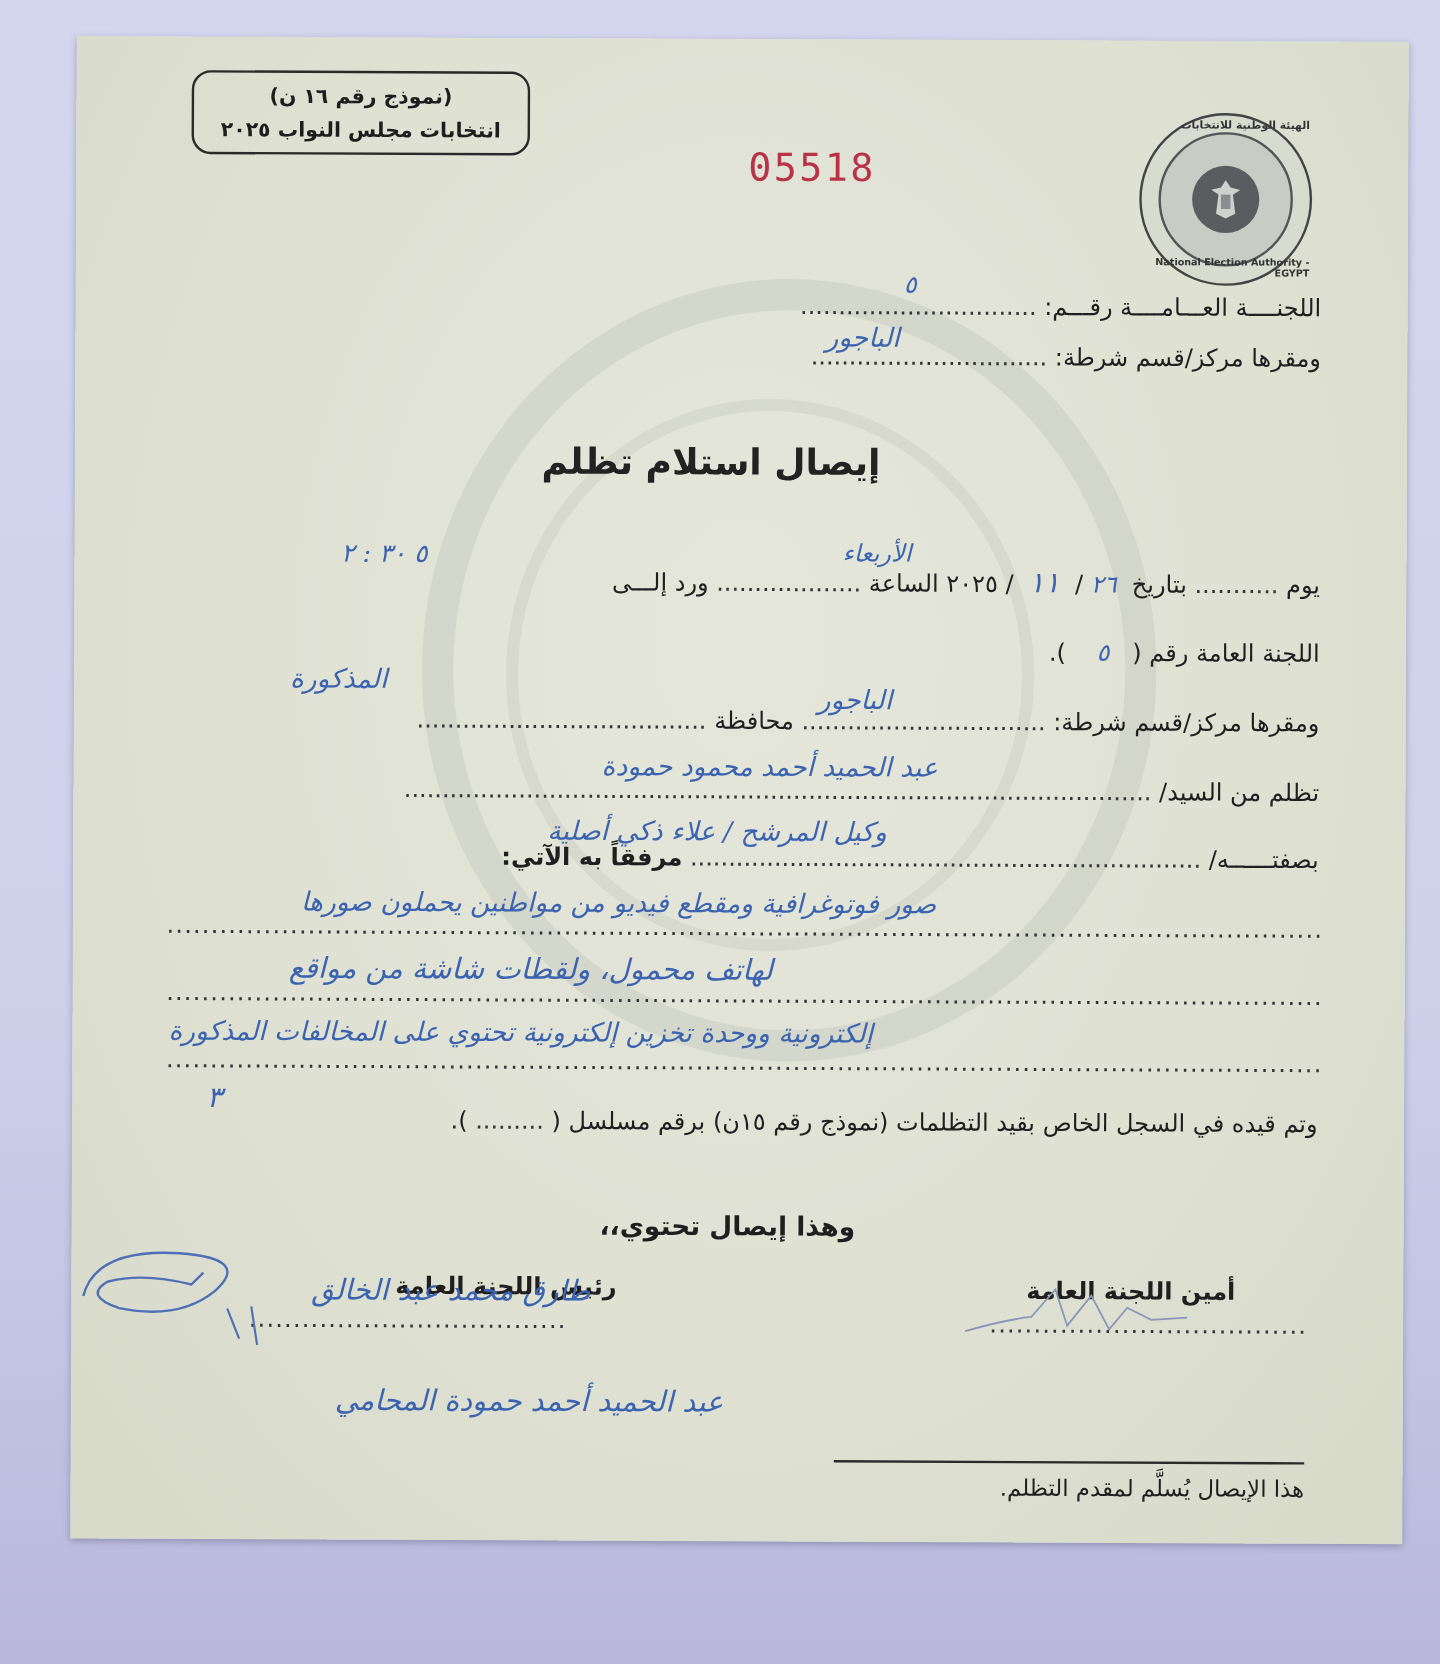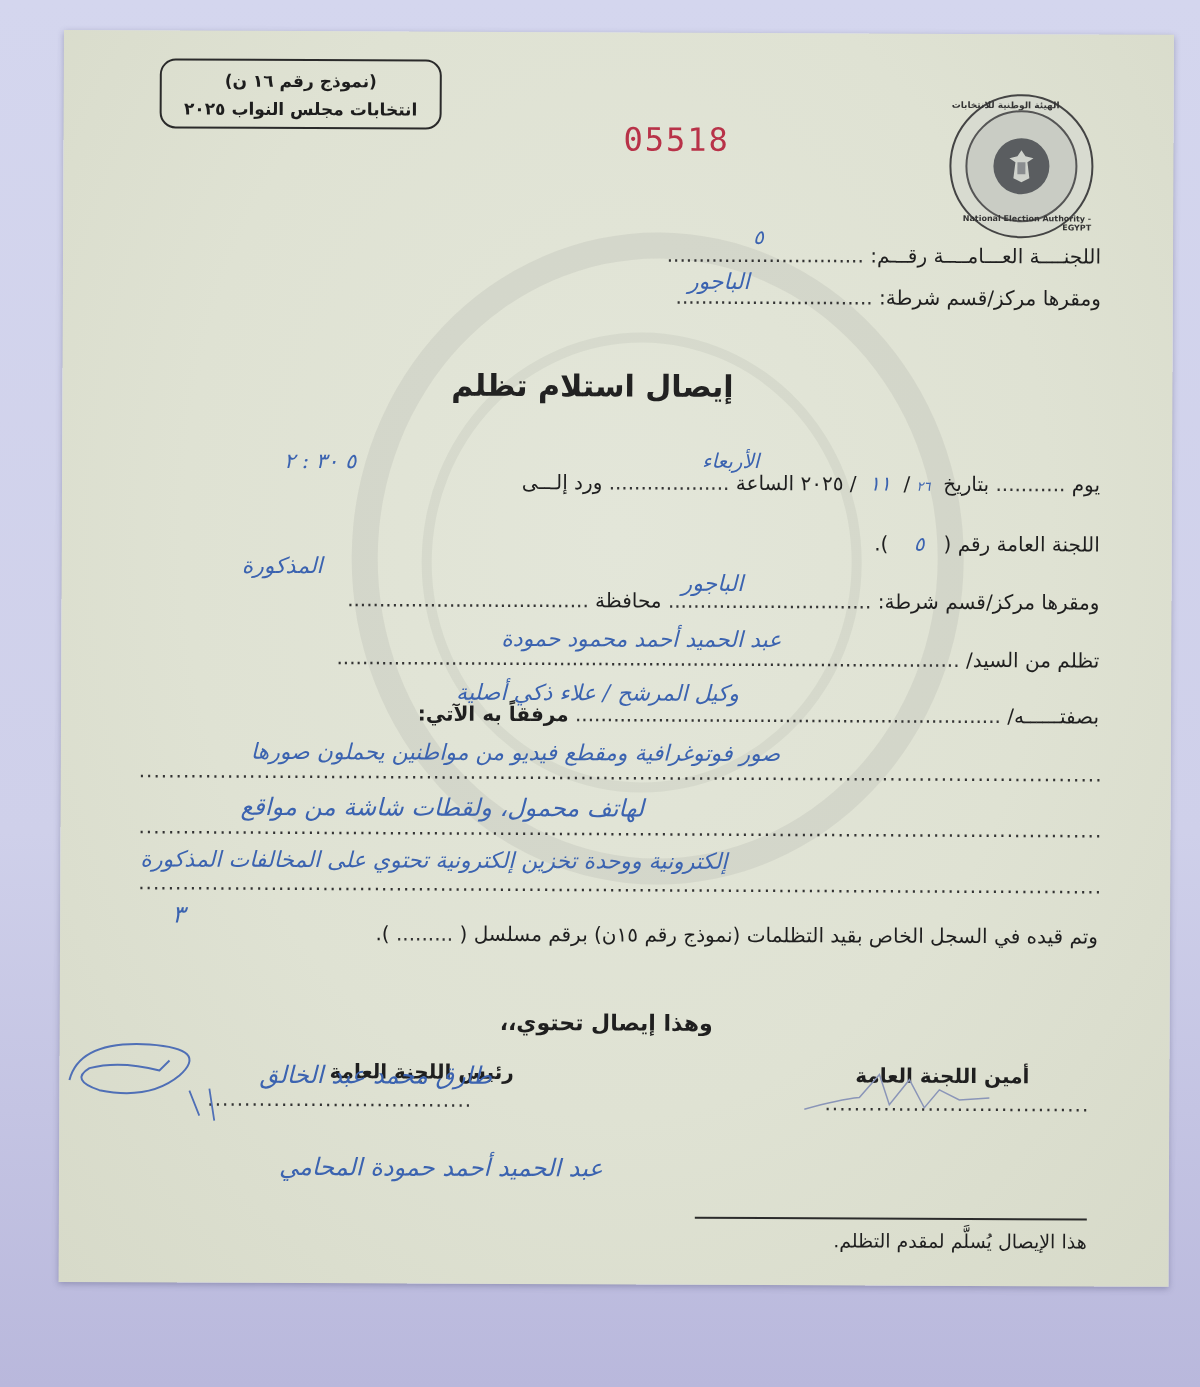--- a/index.html
+++ b/index.html
@@ -44,21 +44,21 @@
   .seal-ring {
     position:absolute; left:14px; top:14px; width:108px; height:108px;
     border-radius:50%; border:2px solid #555; background:#c9ccc4;
   }
   .seal-center {
     position:absolute; left:26px; top:26px; width:56px; height:56px;
     border-radius:50%; background:#5a5d60;
   }
   .seal-eagle { position:absolute; left:14px; top:10px; width:28px; height:36px; }
   .seal-ar {
-    position:absolute; left:0; top:0; width:140px; text-align:left;
+    position:absolute; left:0; top:0; width:140px; text-align:right;
     font-size:9px; font-weight:bold; color:#333; direction:rtl; top:4px;
   }
   .seal-en {
     position:absolute; left:0; bottom:4px; width:140px; text-align:right;
     font-size:8px; font-weight:bold; color:#333;
   }
   .row { position:absolute; direction:rtl; color:#1f1f1f; font-size:20px; white-space:nowrap; }
   .dots { color:#333; letter-spacing:1px; }
   .hw {
     font-family:"DejaVu Serif", serif; font-style:italic; color:#3b63b0;
@@ -112,23 +112,23 @@
     <span class="dots">...............................</span>
   </div>
   <div class="hw" style="left:625px; top:236px;">الباجور</div>
 
   <div class="title">إيصال استلام تظلم</div>
 
   <div class="row" style="right:72px; top:438px;">
     <span>يوم</span>
     <span class="dots">...........</span>
     <span>بتاريخ</span>
-    &nbsp;<span class="hw" style="position:static; font-size:13px;">٢٦</span>
+    &nbsp;<span class="hw" style="position:static; font-size:20px;">٢٦</span>
     <span>/</span>
-    &nbsp;<span class="hw" style="position:static; font-size:20px;">١١</span>&nbsp;
+    &nbsp;<span class="hw" style="position:static; font-size:24px;">١١</span>&nbsp;
     <span>/ ٢٠٢٥</span>
     <span>الساعة</span>
     <span class="dots">...................</span>
     <span>ورد إلـــى</span>
   </div>
   <div class="hw" style="left:640px; top:416px; font-size:20px;text-align:right;">الأربعاء</div>
   <div class="hw" style="left:222px; top:418px; font-size:21px;">٥ ٣٠ : ٢</div>
 
   <div class="row" style="right:72px; top:498px;">
     <span>اللجنة العامة رقم (</span>

